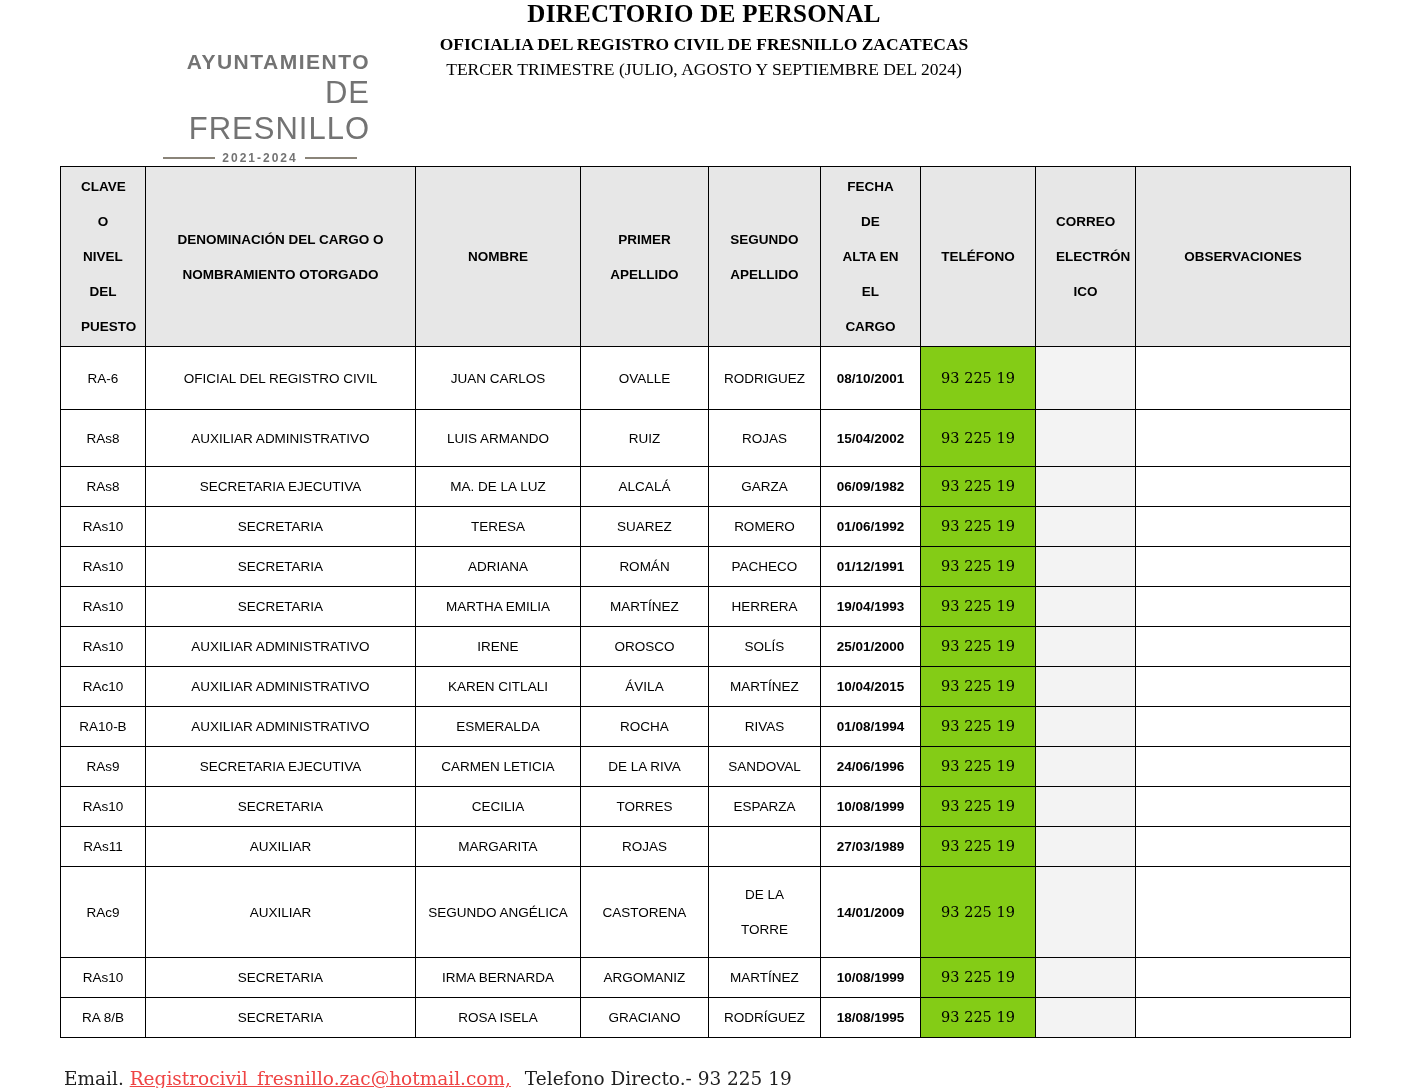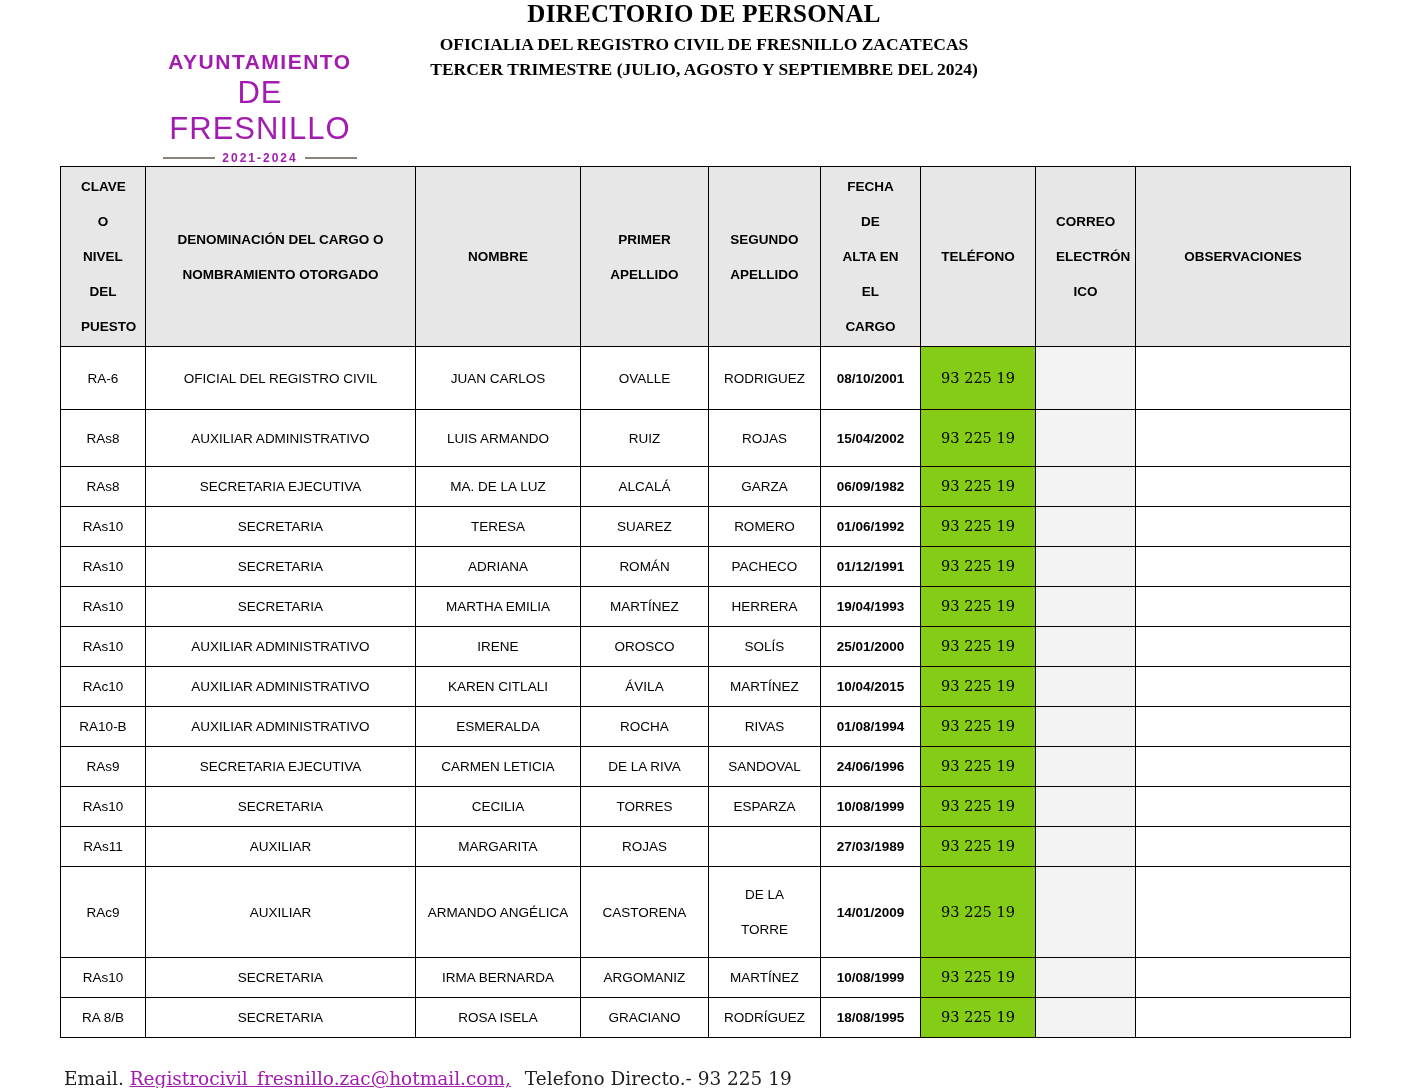--- a/index.html
+++ b/index.html
@@ -14,22 +14,22 @@
   }
 
   
   .header-area { position: relative; height: 150px; }
 
   .logo {
     position: absolute;
     left: 150px;
     top: 50px;
     width: 220px;
-    text-align: center;
-    color: #a21caf;
+    text-align: right;
+    color: #737373;
     user-select: none;
   }
   .logo-line1 {
     font-weight: bold;
     font-size: 21px;
     letter-spacing: 1.5px;
   }
   .logo-line2 {
     font-size: 31px;
     font-weight: 400;
@@ -63,21 +63,21 @@
     font-weight: bold;
     letter-spacing: 0.3px;
   }
   .doc-subtitle {
     font-size: 17.5px;
     font-weight: bold;
     margin-top: 6px;
   }
   .doc-subtitle2 {
     font-size: 17.5px;
-    font-weight: bold;
+    font-weight: normal;
     margin-top: 4px;
   }
 
   
   table.directory {
     border-collapse: collapse;
     table-layout: fixed;
     width: 1290px;
     margin: 16px 0 0 60px;
   }
@@ -128,21 +128,21 @@
   .directory tbody tr:nth-child(13) td { height: 80px; line-height: 2.6; text-align: center; }
 
   
   .footer {
     margin: 30px 0 0 64px;
     font-family: "DejaVu Serif", serif;
     font-size: 18.5px;
     color: #1f1f1f;
   }
   .footer a.email-link {
-    color: #a21caf;
+    color: #ef4444;
     text-decoration: underline;
     cursor: pointer;
   }
   .footer .phone-text { margin-left: 14px; margin-top: 42px; }
 </style>
 </head>
 <body>
 
 <div class="page">
 
@@ -330,21 +330,21 @@
           <td class="col-3">ROJAS</td>
           <td class="col-4"></td>
           <td class="col-5">27/03/1989</td>
           <td class="col-6">93 225 19</td>
           <td class="col-7"></td>
           <td class="col-8"></td>
         </tr>
         <tr>
           <td class="col-0">RAc9</td>
           <td class="col-1">AUXILIAR</td>
-          <td class="col-2">ARMANDO ANGÉLICA</td>
+          <td class="col-2">SEGUNDO ANGÉLICA</td>
           <td class="col-3">CASTORENA</td>
           <td class="col-4">DE LA
 TORRE</td>
           <td class="col-5">14/01/2009</td>
           <td class="col-6">93 225 19</td>
           <td class="col-7"></td>
           <td class="col-8"></td>
         </tr>
         <tr>
           <td class="col-0">RAs10</td>

